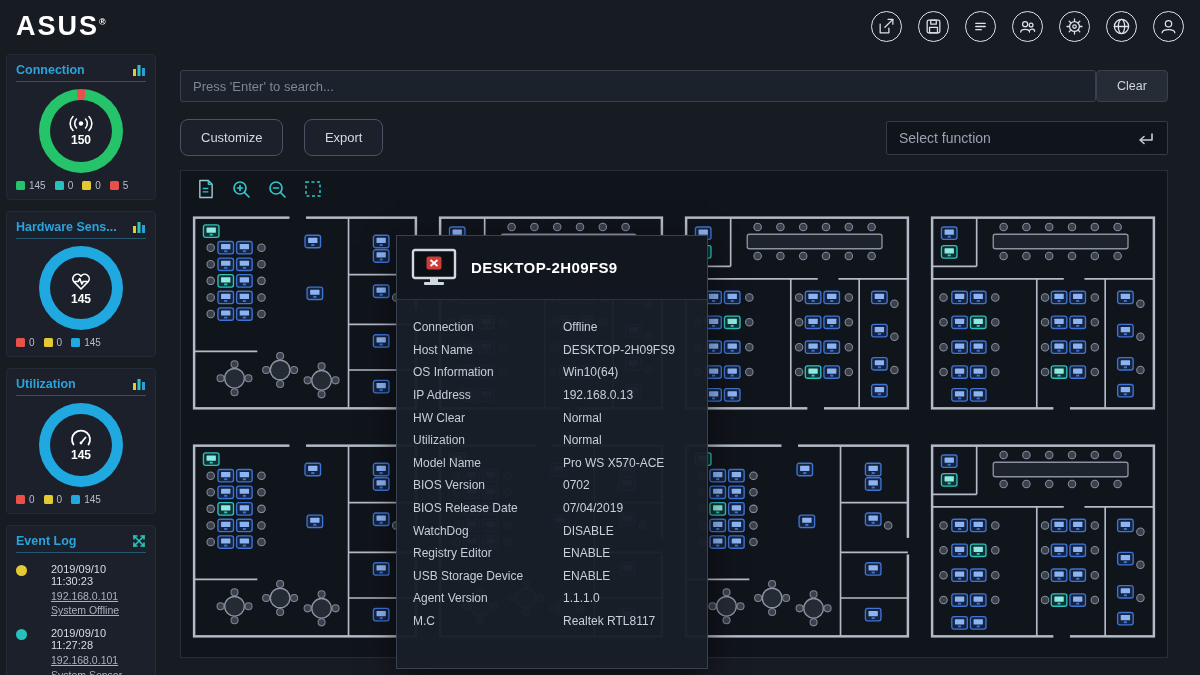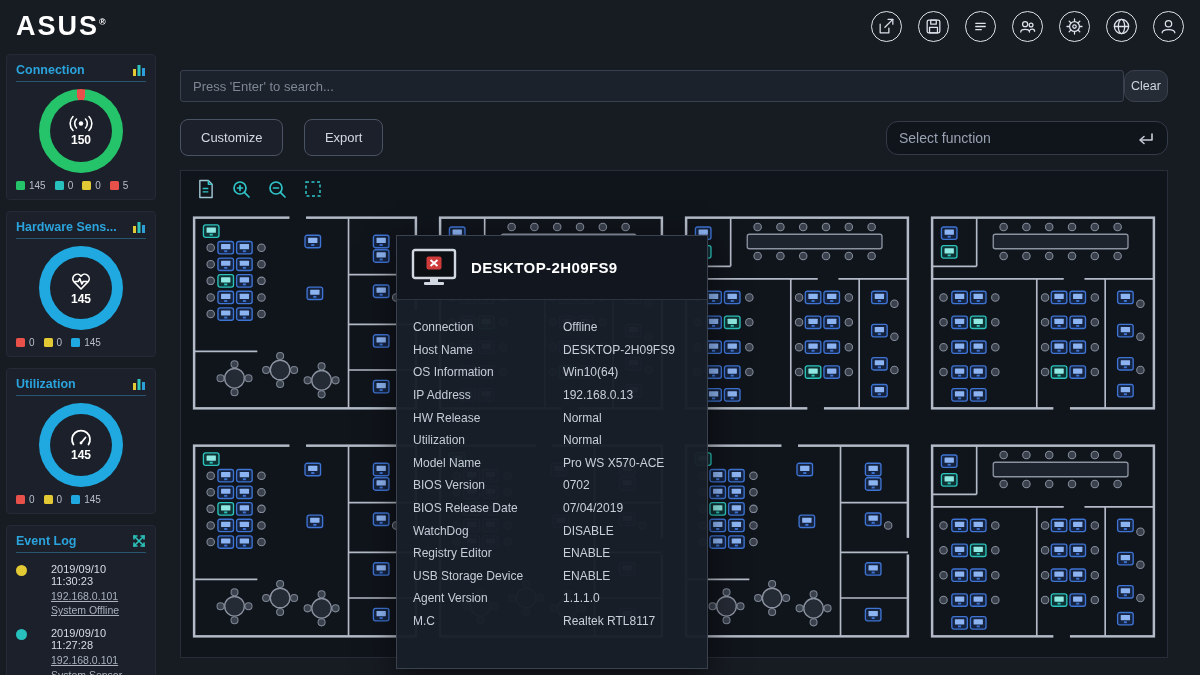--- a/index.html
+++ b/index.html
@@ -34,28 +34,28 @@
   .ev-entry { display:flex; gap:24px; margin-top:10px; }
   .ev-dot { width:11px; height:11px; border-radius:50%; flex:none; margin-top:2px; }
   .ev-time { font-size:11px; color:#d7dce4; margin-bottom:2px; }
   .ev-line { font-size:10.5px; color:#aab2bf; line-height:1.35;text-decoration:underline; }
 
   
   .search-row { position:absolute; left:180px; top:70px; width:988px; height:32px; display:flex; gap:0; }
   #search-input { flex:1; background:#1c222c; border:1px solid #39414e; border-radius:3px;
     color:#dfe3ea; font-size:13px; padding:0 12px; outline:none; }
   #search-input::placeholder { color:#7d8795; }
-  .clear-btn { width:44px; background:#262c36; border:1px solid #3a414e; border-radius:10px;
+  .clear-btn { width:72px; background:#262c36; border:1px solid #3a414e; border-radius:4px;
     color:#cfd5de; font-size:12.5px; cursor:pointer; }
 
   .action-row { position:absolute; left:180px; top:119px; width:988px; height:37px; }
   .btn { height:37px; padding:0 20px; background:#1b202a; border:1px solid #4a5363;
     border-radius:8px; color:#d3d8e0; font-size:13px; margin-right:16px; cursor:pointer; }
   .select-fn { position:absolute; right:0; top:2px; width:282px; height:34px; background:#10141b;
-    border:1px solid #343c49; border-radius:12px; display:flex; align-items:center;
+    border:1px solid #343c49; border-radius:2px; display:flex; align-items:center;
     justify-content:space-between; padding:0 12px; color:#99a2b2; font-size:14px; cursor:pointer; }
 
   
   .canvas { position:absolute; left:180px; top:170px; width:988px; height:488px;
     background:#10141b; border:1px solid #272e3a; }
   .cv-toolbar { position:absolute; left:12px; top:6px; display:flex; gap:12px; }
   .cv-tool { width:24px; height:24px; display:flex; align-items:center; justify-content:center; cursor:pointer; }
   .plans { position:absolute; left:10px; top:36px; right:10px; bottom:10px;
     display:grid; grid-template-columns:repeat(4,1fr); grid-template-rows:1fr 1fr; gap:16px 18px; }
   .plan { width:100%; height:100%; display:block; cursor:pointer; }
@@ -492,21 +492,21 @@
       </div>
     <div class="tt-row">
         <span class="tt-label">OS Information</span>
         <span class="tt-value">Win10(64)</span>
       </div>
     <div class="tt-row">
         <span class="tt-label">IP Address</span>
         <span class="tt-value">192.168.0.13</span>
       </div>
     <div class="tt-row">
-        <span class="tt-label">HW Release</span>
+        <span class="tt-label">HW Clear</span>
         <span class="tt-value">Normal</span>
       </div>
     <div class="tt-row">
         <span class="tt-label">Utilization</span>
         <span class="tt-value">Normal</span>
       </div>
     <div class="tt-row">
         <span class="tt-label">Model Name</span>
         <span class="tt-value">Pro WS X570-ACE</span>
       </div>

